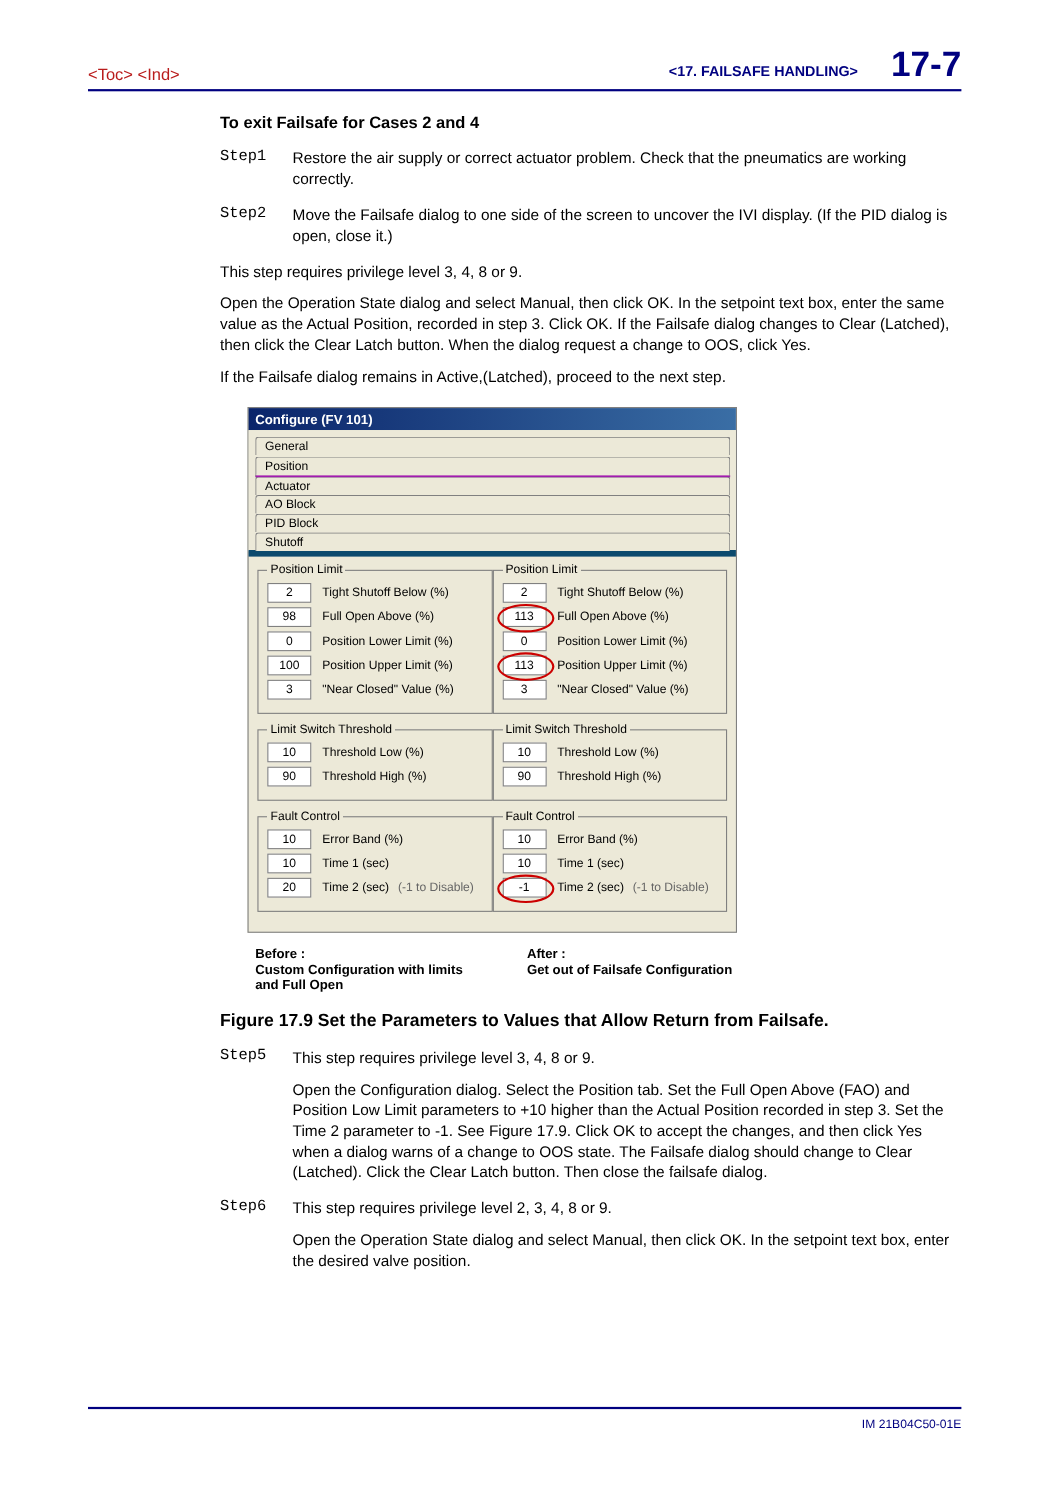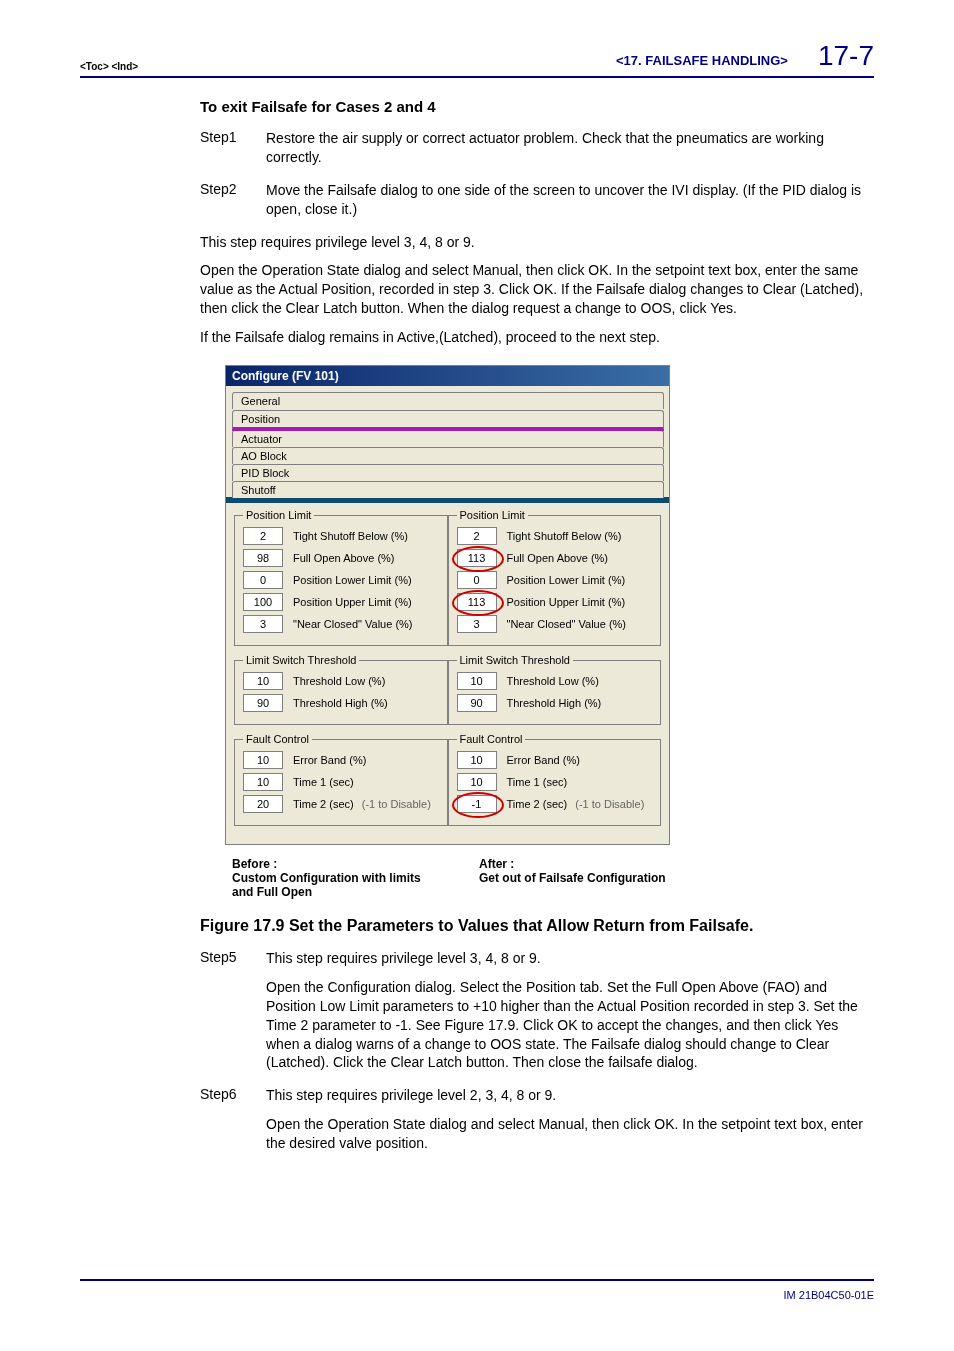--- a/index.html
+++ b/index.html
@@ -19,54 +19,55 @@
   }
   .header {
     display: flex;
     justify-content: space-between;
     align-items: flex-end;
     border-bottom: 2px solid #000080;
     padding-bottom: 4px;
     margin-bottom: 20px;
   }
   .header-left {
-    color: #000000;
-    font-weight: bold;
-    font-size: 10px;
+    color: #b91c1c;
+    font-weight: normal;
+    font-size: 15px;
   }
   .header-right-group {
     display: flex;
     align-items: baseline;
     gap: 30px;
   }
   .header-section {
     color: #000080;
     font-weight: bold;
     font-size: 13px;
   }
   .header-page {
     color: #000080;
-    font-weight: normal;
-    font-size: 28px;
+    font-weight: bold;
+    font-size: 32px;
   }
   .content {
     margin-left: 120px;
   }
   .heading {
     font-weight: bold;
     font-size: 15px;
     margin-bottom: 14px;
   }
   .step-row {
     display: flex;
     margin-bottom: 14px;
   }
   .step-label {
     width: 66px;
     flex-shrink: 0;
+    font-family: Liberation Mono, monospace;
   }
   .step-text {
     flex: 1;
     line-height: 1.35;
   }
   .step-text p {
     margin: 0 0 10px 0;
   }
   .step-text p:last-child { margin-bottom: 0; }
 
@@ -100,21 +101,21 @@
     border-bottom: none;
     background: #ece9d8;
     margin-right: -1px;
     border-radius: 3px 3px 0 0;
   }
   .tab.active {
     background: #ece9d8;
     position: relative;
     top: 1px;
     font-weight: normal;
-    border-bottom: 4px solid #a21caf;
+    border-bottom: 2px solid #a21caf;
   }
   .panels {
     display: flex;
     padding: 6px 8px 10px 8px;
     border-top: 6px solid #0c4a6e;
     margin-top: -1px;
   }
   .panel-col {
     flex: 1;
   }

